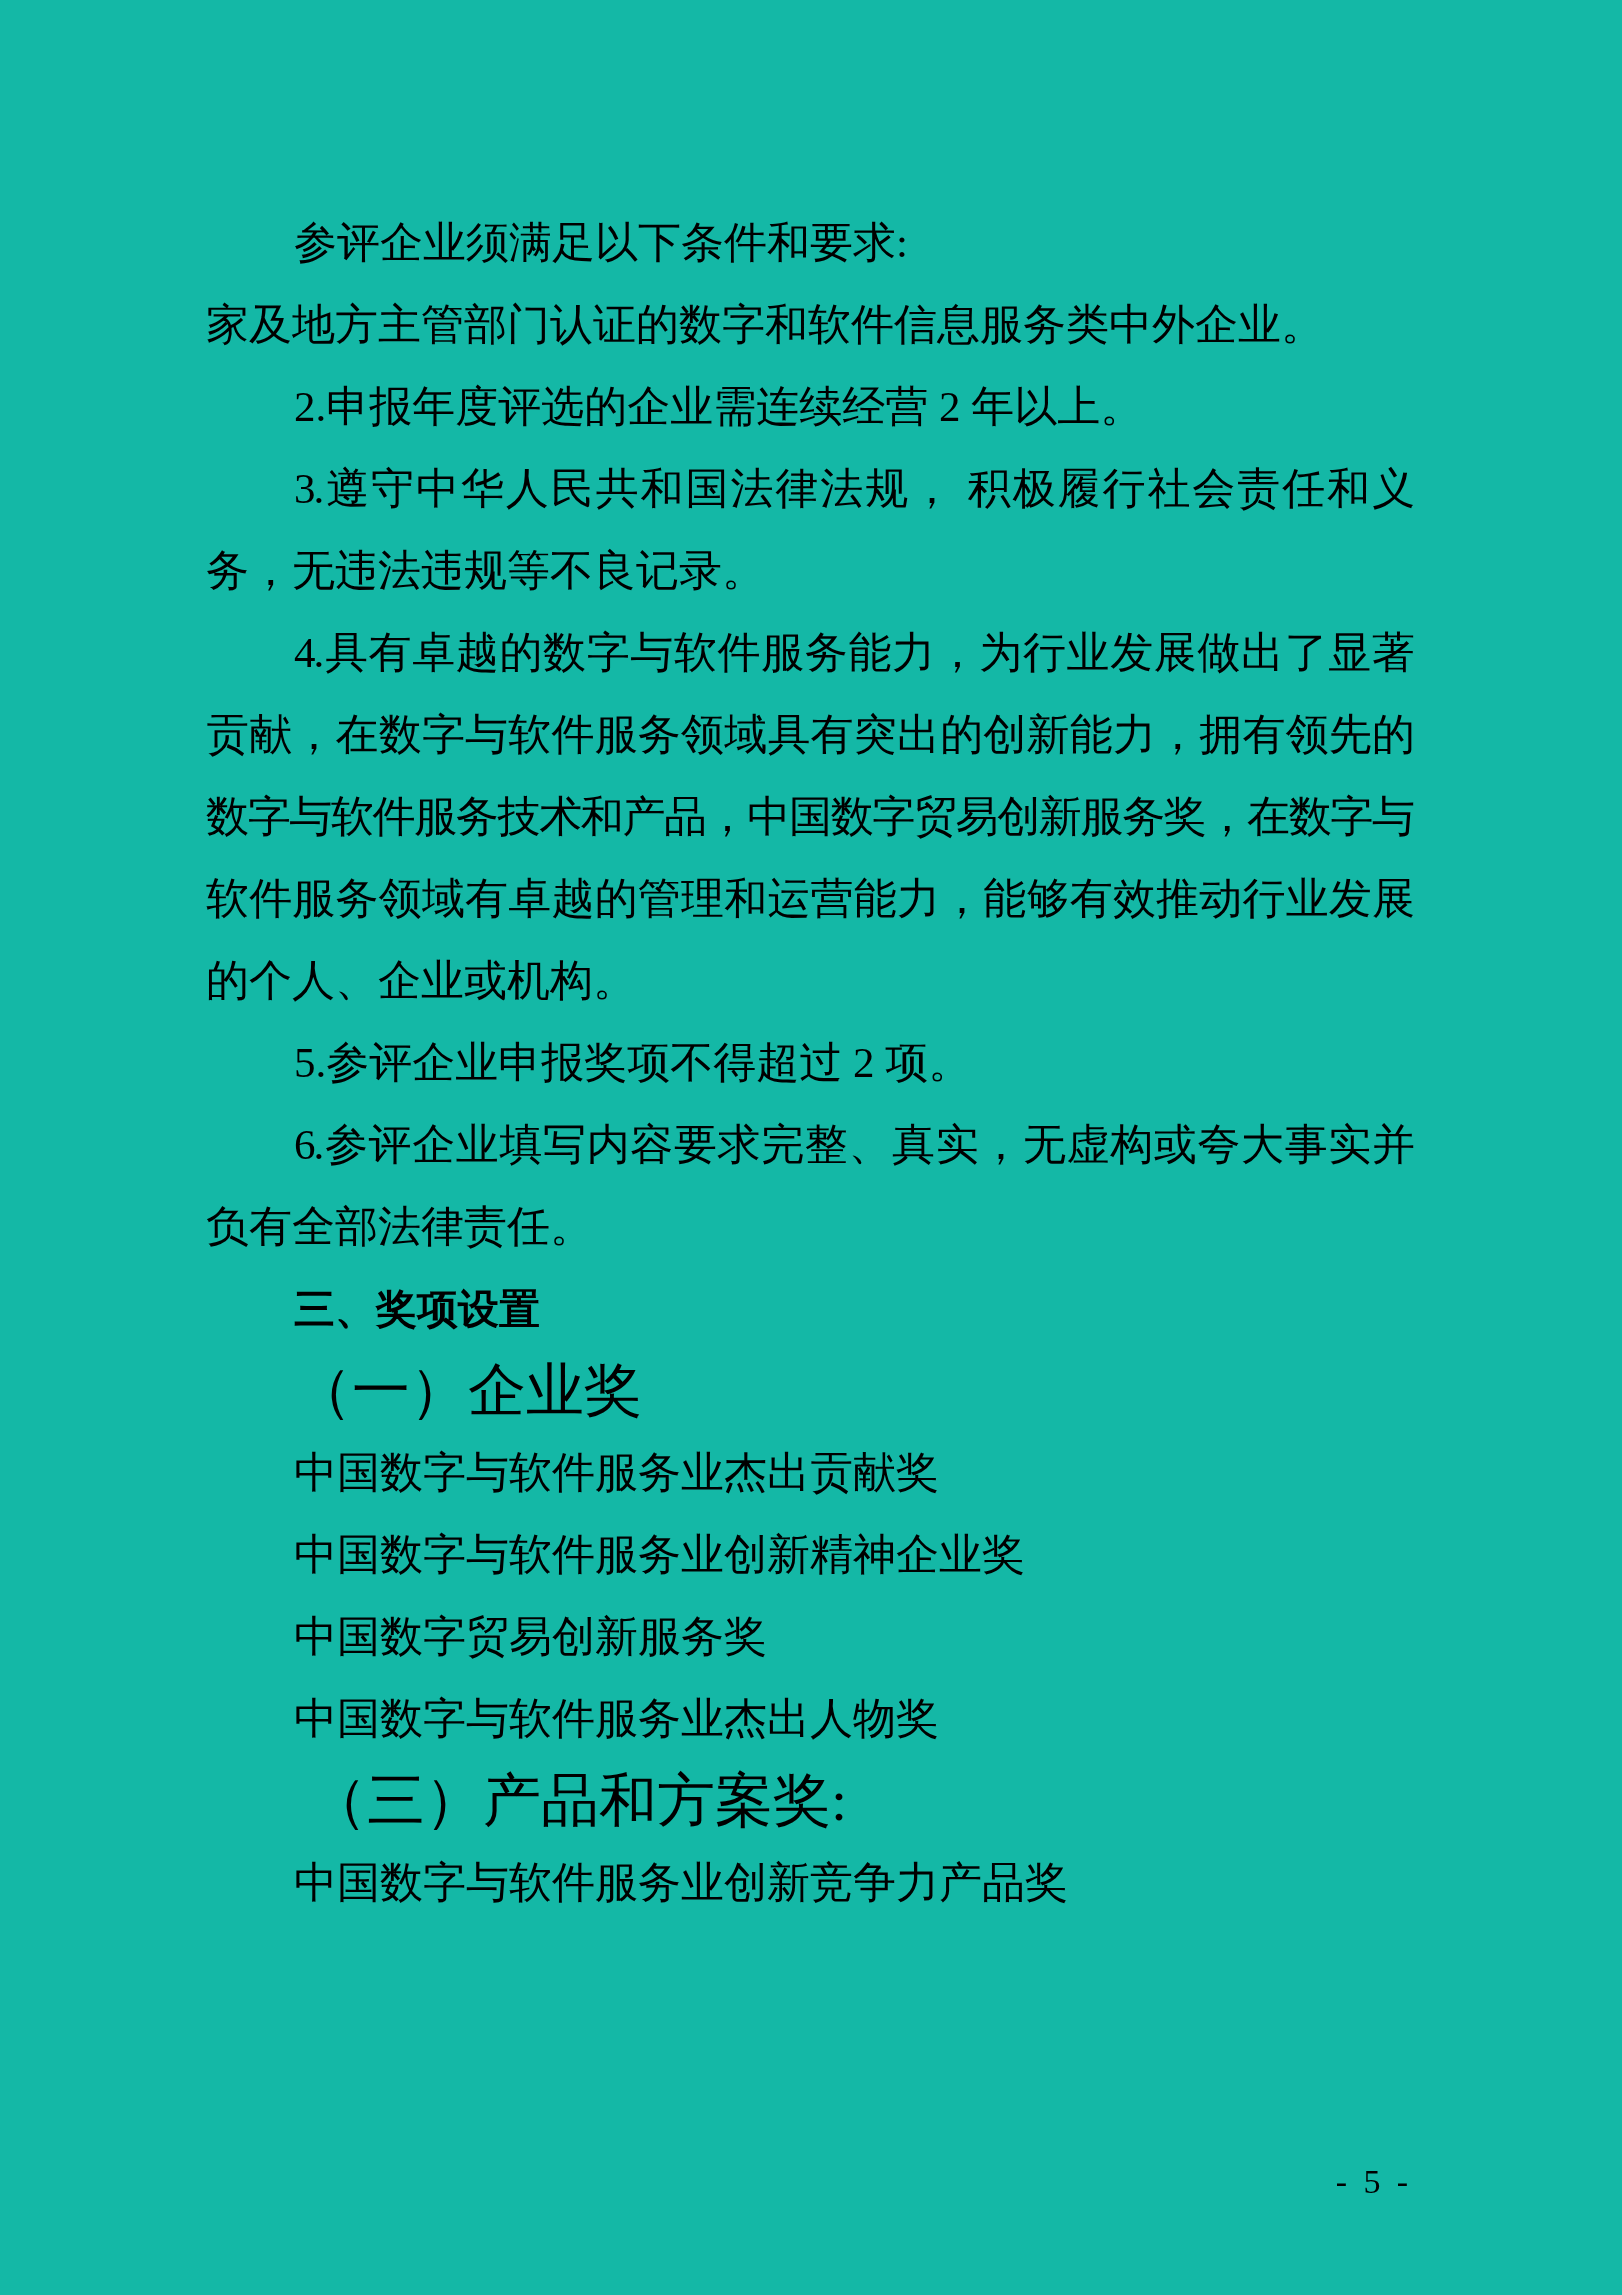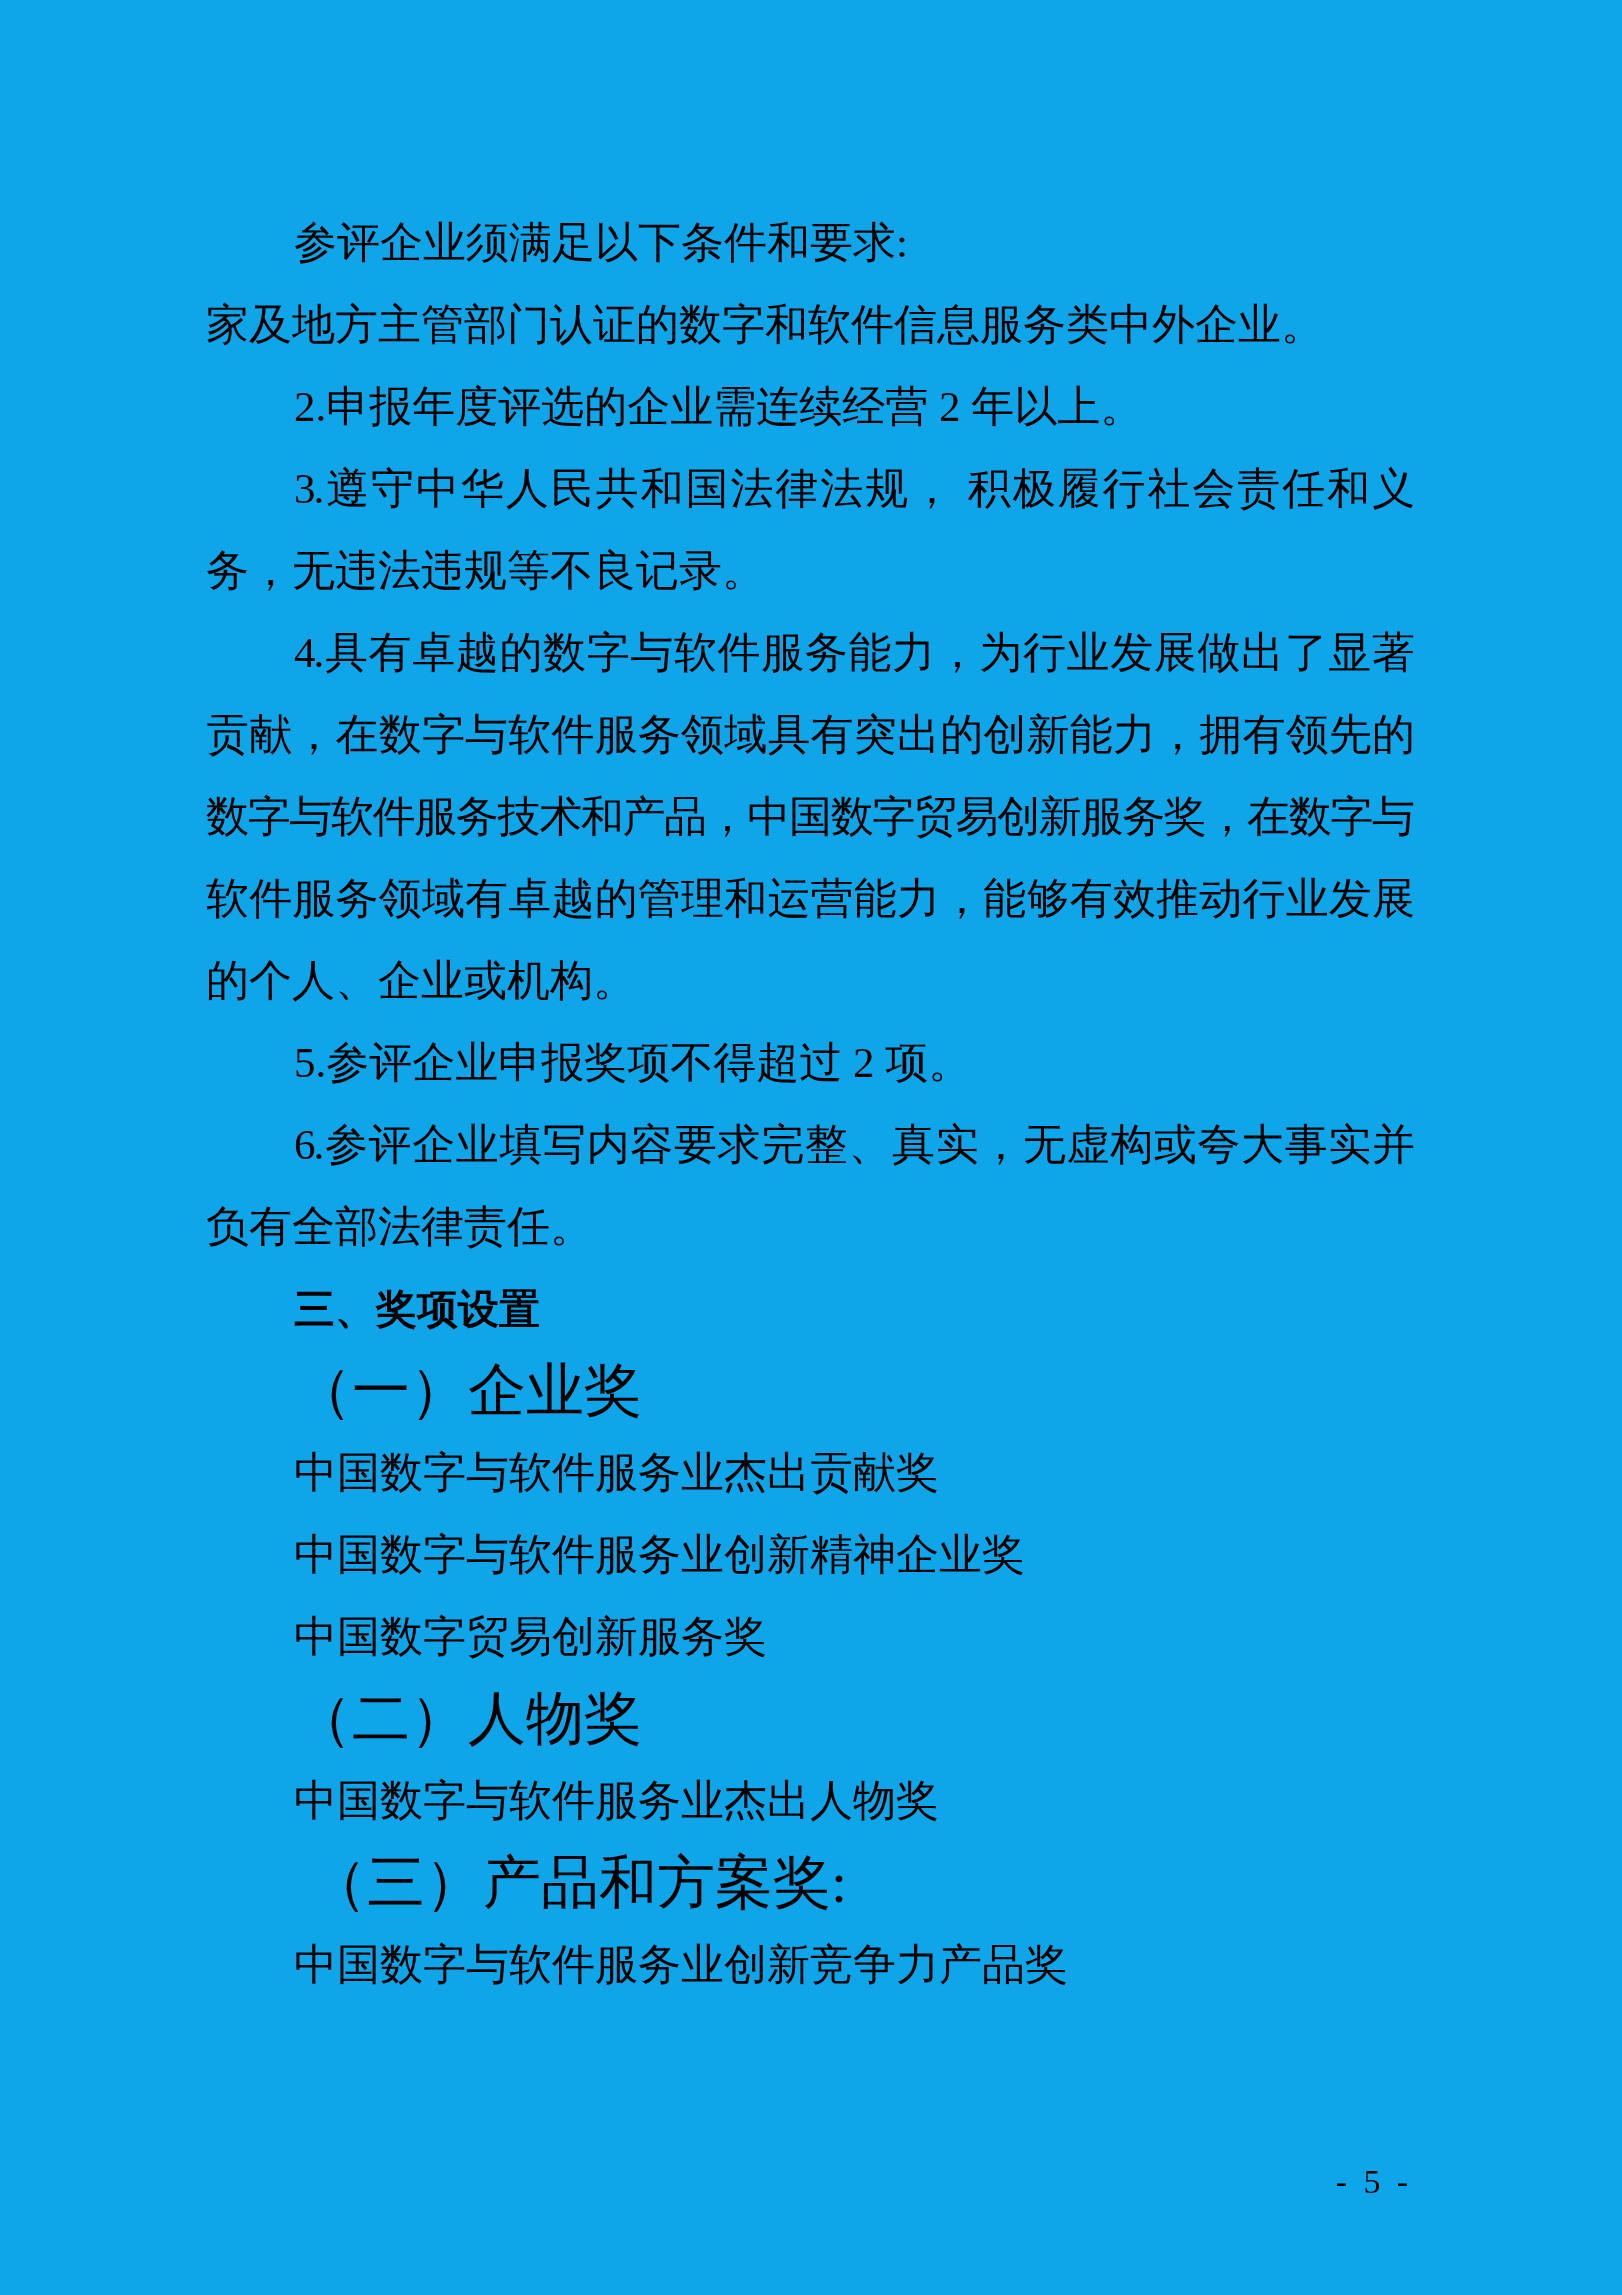--- a/index.html
+++ b/index.html
@@ -6,21 +6,21 @@
   html, body {
     margin: 0;
     padding: 0;
     background: #888;
   }
   .page {
     position: relative;
     width: 1623px;
     height: 2295px;
     margin: 0 auto;
-    background: #0ea5e9;
+    background: #14b8a6;
     color: #000000;
     font-family: "Liberation Serif", "DejaVu Serif", serif;
     overflow: hidden;
   }
   .content {
     position: absolute;
     left: 206px;
     top: 202px;
     width: 1207px;
   }
@@ -77,21 +77,20 @@
     <div class="line just">软件服务领域有卓越的管理和运营能力，能够有效推动行业发展</div>
     <div class="line">的个人、企业或机构。</div>
     <div class="line ind">5.参评企业申报奖项不得超过 2 项。</div>
     <div class="line ind just">6.参评企业填写内容要求完整、真实，无虚构或夸大事实并</div>
     <div class="line">负有全部法律责任。</div>
     <div class="line ind hei">三、奖项设置</div>
     <div class="line ind kai">（一）企业奖</div>
     <div class="line ind">中国数字与软件服务业杰出贡献奖</div>
     <div class="line ind">中国数字与软件服务业创新精神企业奖</div>
     <div class="line ind">中国数字贸易创新服务奖</div>
-    <div class="line ind kai">（二）人物奖</div>
     <div class="line ind">中国数字与软件服务业杰出人物奖</div>
     <div class="line ind3 kai">（三）产品和方案奖:</div>
     <div class="line ind">中国数字与软件服务业创新竞争力产品奖</div>
   </div>
 
   <div class="footer">- 5 -</div>
 </div>
 
 
 </body></html>

